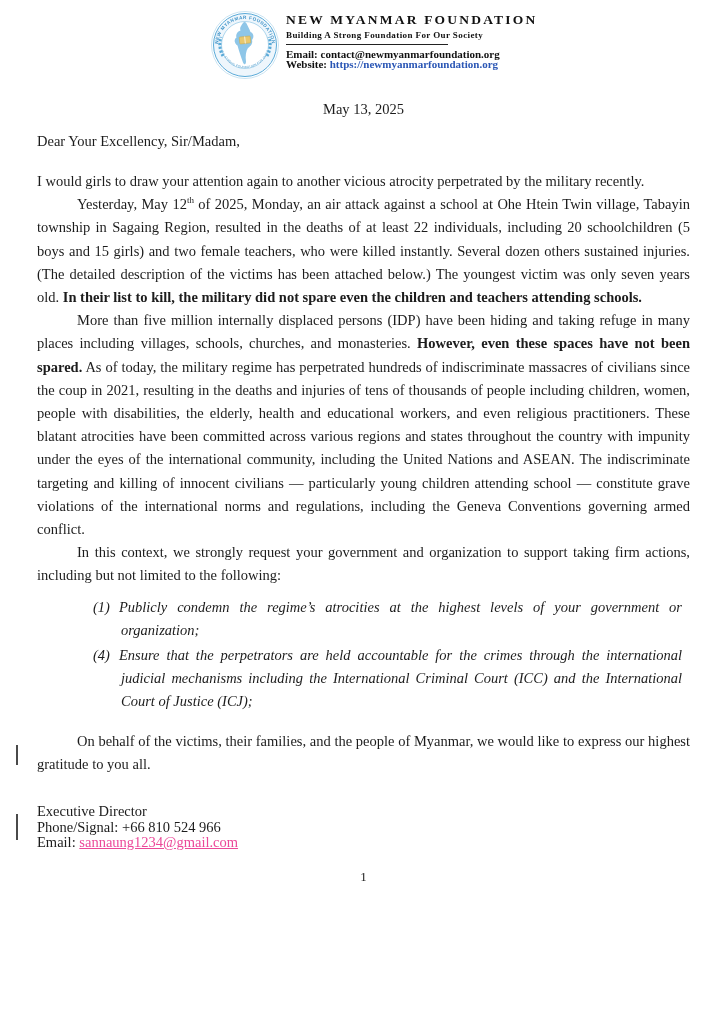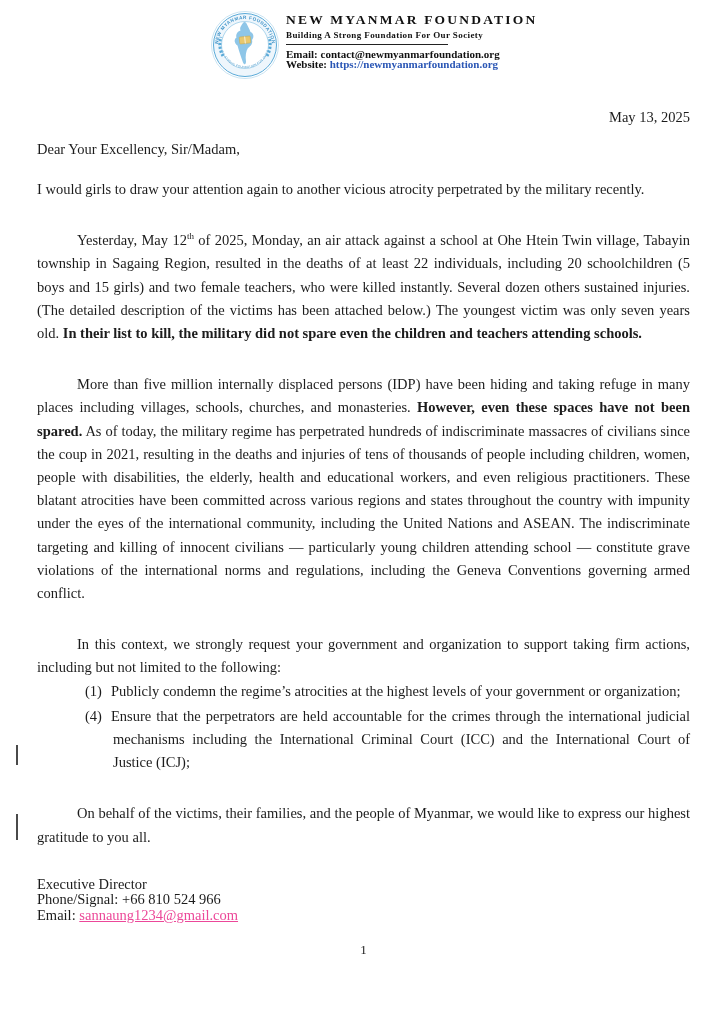--- a/index.html
+++ b/index.html
@@ -19,30 +19,30 @@
   .header { display:flex; align-items:flex-start; padding-top:10px; padding-left:210px; height:90px; }
   .logo { width:70px; height:70px; flex:0 0 auto; }
   .org-block { margin-left:6px; padding-top:2px; }
   .org-name { font-size:13.5px; font-weight:bold; letter-spacing:2.2px; color:#111; white-space:nowrap; }
   .tagline { font-size:9px; font-weight:bold; letter-spacing:0.4px; color:#111; margin-top:2px; white-space:nowrap; }
   .header-rule { width:162px; height:0; border-top:1.4px solid #222; margin:4px 0 5px 0; }
   .contact-line { font-size:11px; font-weight:bold; color:#111; line-height:9.5px; white-space:nowrap; }
   .contact-line .url { color:#2a56b5; }
 
   
-  .date { text-align:right; font-size:14.5px; line-height:23px; margin-top:16px; }
+  .date { text-align:center; font-size:14.5px; line-height:23px; margin-top:8px; }
   .salutation { font-size:14.5px; line-height:23px; margin-top:9px; }
   .intro { font-size:14.5px; line-height:23.2px; margin-top:17px; }
   p.para { font-size:14.5px; line-height:23.2px; text-align:justify; }
-  p.indent { text-indent:40px;margin-top:28px; }
+  p.indent { text-indent:40px; }
   .b { font-weight:bold; }
   sup { font-size:9px; vertical-align:super; line-height:0; }
 
   
-  .demand-list { margin:0; }
+  .demand-list { margin:8px;font-style:italic; }
   .li { font-size:14.5px; line-height:23.2px; text-align:justify; padding-left:76px; text-indent:-28px; margin-bottom:2px; }
   .li .num { padding-right:9px; }
 
   .closing { margin-top:16px; }
 
   .signature { margin-top:28px; font-size:14.5px; line-height:15.6px; }
   .signature .link { color:#ec4899; text-decoration:underline; cursor:pointer; }
 
   .page-number { text-align:center; font-size:13px; margin-top:18px; }
 

